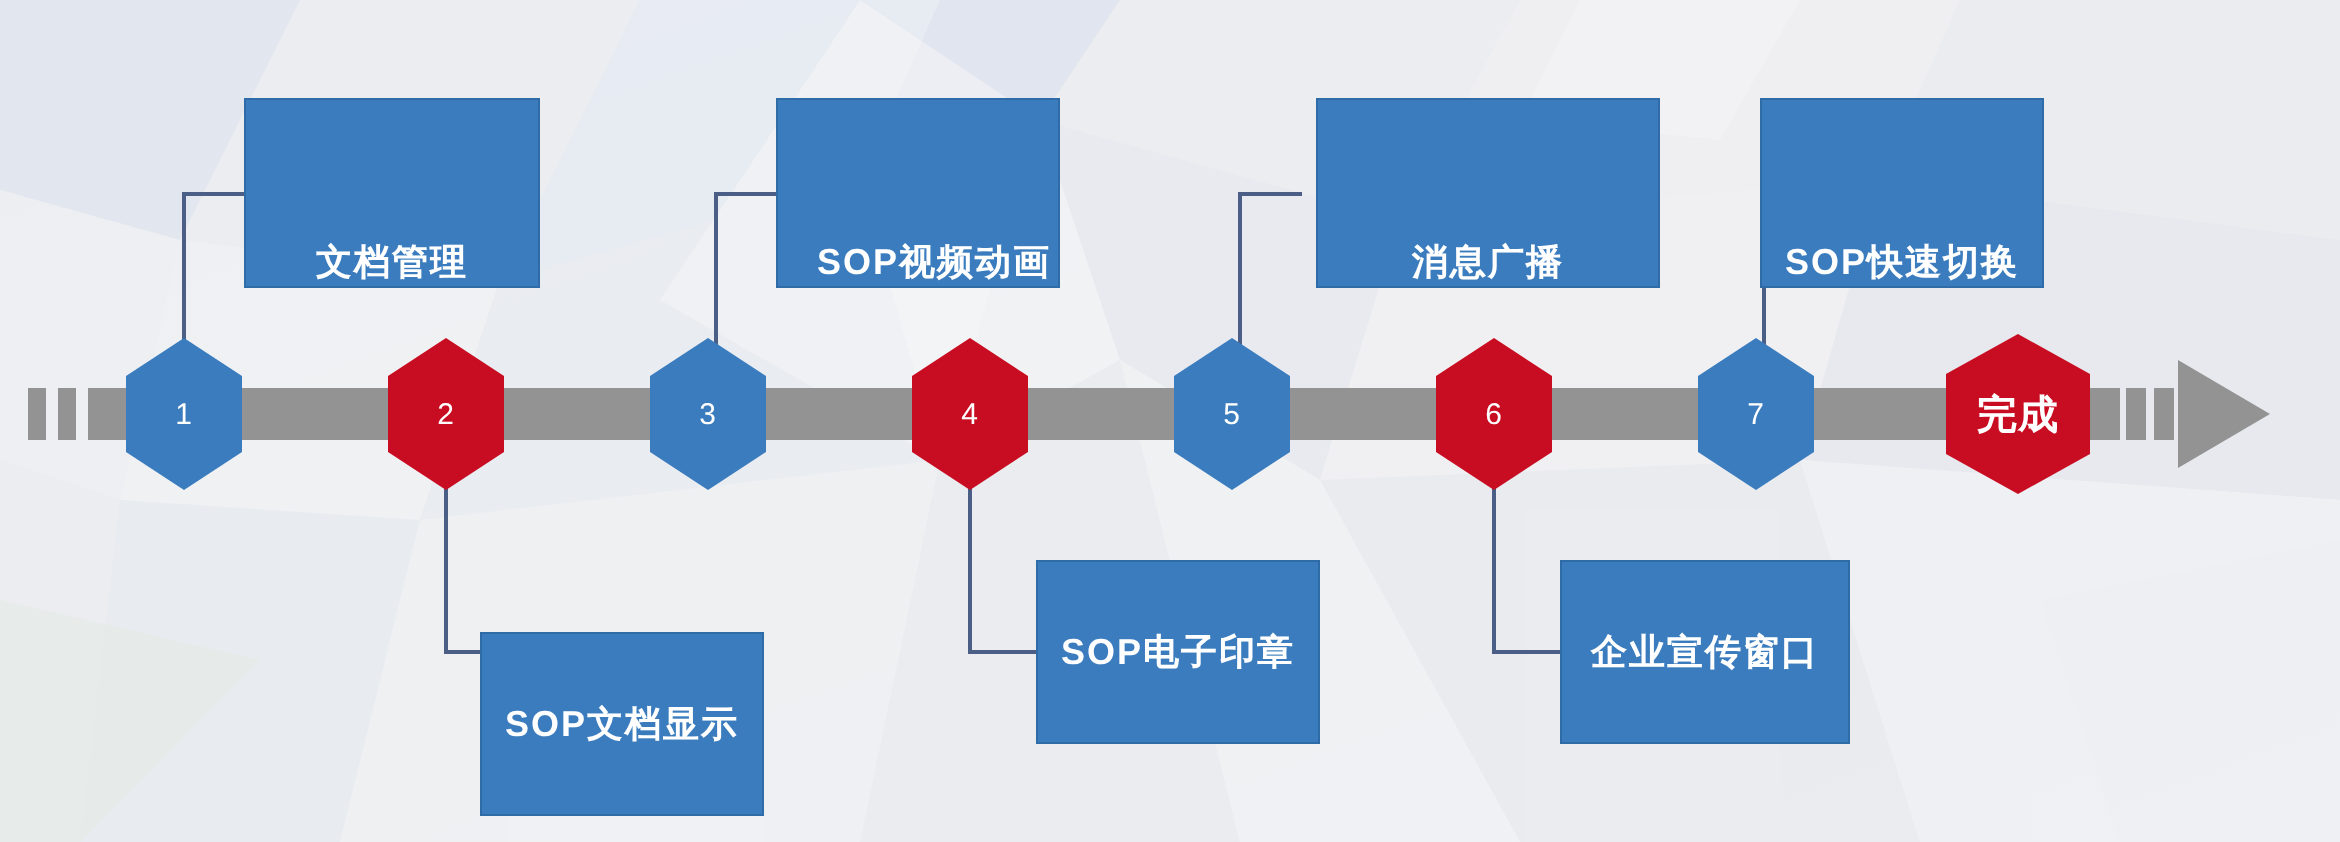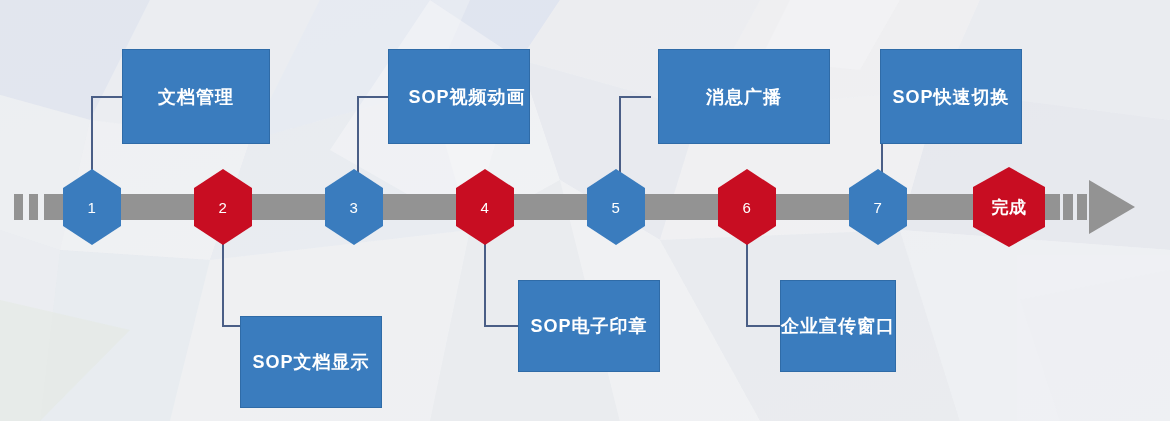--- a/index.html
+++ b/index.html
@@ -46,35 +46,35 @@
     color:#ffffff;
     font-size:15px;
     letter-spacing:.5px;
     top:169px;
   }
   .hex.blue{background:#3a7cbe;}
   .hex.red{background:#c80d22;}
   .hex.finish{
     width:72px;height:80px;
     top:167px;
-    font-size:17px;font-weight:bold;
+    font-size:20px;font-weight:bold;
   }
   
   .card{
     position:absolute;
     background:#3a7cbe;
     border:1px solid #2f6ba7;
     display:flex;align-items:center;justify-content:center;
     color:#ffffff;
     font-size:18px;
     font-weight:bold;
     letter-spacing:1px;
     box-sizing:border-box;
   }
-  .card.top{top:49px;height:95px;}
+  .card.top{top:49px;height:95px;align-items:flex-end;}
   .card.bottom{top:280px;height:92px;}
   
   .conn{position:absolute;background:#4a5e86;}
   .conn-v{width:2px;}
   .conn-h{height:2px;}
 </style>
 </head>
 <body>
 
 <div id="stage">
@@ -186,17 +186,17 @@
   <div class="card top" style="left:880px;width:142px;">
     <span>SOP快速切换</span>
   </div>
 
   <div class="card bottom" style="left:240px;width:142px;margin-top:36px;">
     <span>SOP文档显示</span>
   </div>
   <div class="card bottom" style="left:518px;width:142px;">
     <span>SOP电子印章</span>
   </div>
-  <div class="card bottom" style="left:780px;width:116px;">
+  <div class="card bottom" style="left:780px;width:145px;">
     <span>企业宣传窗口</span>
   </div>
 
 </div>
 
 </body></html>

